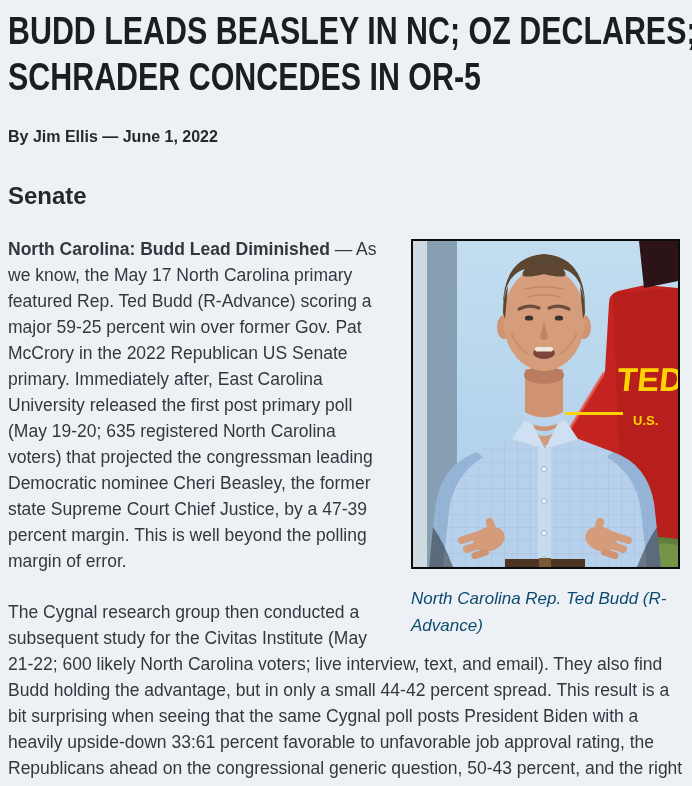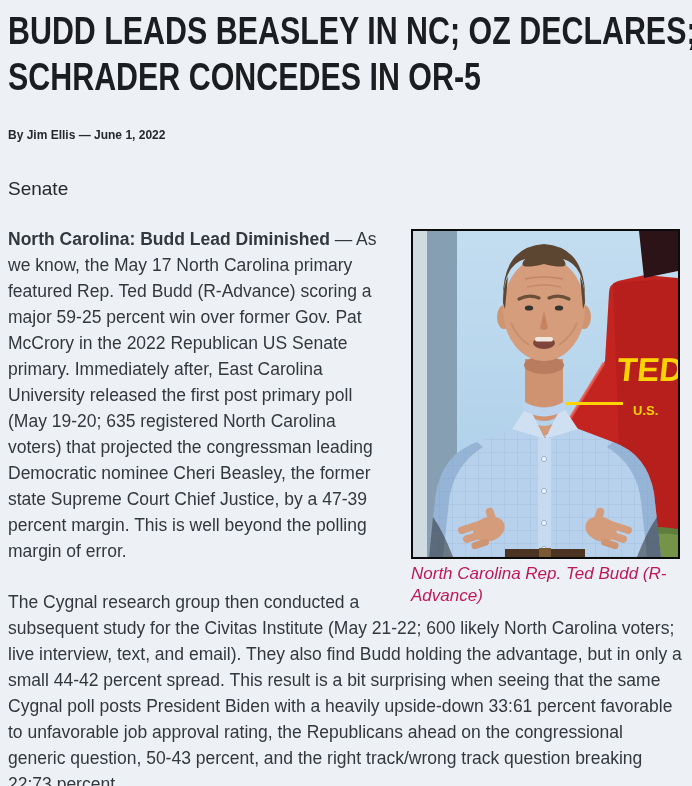--- a/index.html
+++ b/index.html
@@ -15,48 +15,48 @@
   
   h1.headline { margin:2px 0 28px 0; color:#1b1d20; }
   .headline-line {
     display:block; white-space:nowrap;
     font-size:38px; line-height:46px; font-weight:bold;
     letter-spacing:0px;
     transform:scaleX(0.80); transform-origin:0 50%;
   }
 
   .byline {
-    font-weight:bold; font-size:12px; color:#26292c;
+    font-weight:bold; font-size:16px; color:#26292c;
     margin:0 0 36px 0;
   }
 
   h2.section-heading {
-    font-size:19px; font-weight:normal; color:#26292c;
+    font-size:24px; font-weight:bold; color:#26292c;
     margin:0 0 26px 0;
   }
 
   .article-body { font-size:17.5px; line-height:26px; }
   .article-body p { margin:12px 0 25px 0; text-align:left; hyphens:auto; -webkit-hyphens:auto; }
   .lead-in { font-weight:bold; }
 
   
   figure.photo-figure {
     float:right; width:269px;
     margin:3px 4px 2px 18px;
   }
   .photo-frame {
     width:269px; height:330px;
     border:2px solid #0b0b0b;
     background:#b9d7ed;
     overflow:hidden;
   }
   .photo-frame svg { display:block; }
   figcaption {
-    font-style:italic; font-size:17px; line-height:22px;
-    color:#be185d; margin-top:4px;
+    font-style:italic; font-size:17px; line-height:27px;
+    color:#0c4a6e; margin-top:16px;
   }
 </style>
 </head>
 <body>
 
 <div class="page">
 
   <h1 class="headline">
     <span class="headline-line">BUDD LEADS BEASLEY IN NC; OZ DECLARES;</span>
     <span class="headline-line">SCHRADER CONCEDES IN OR-5</span>

